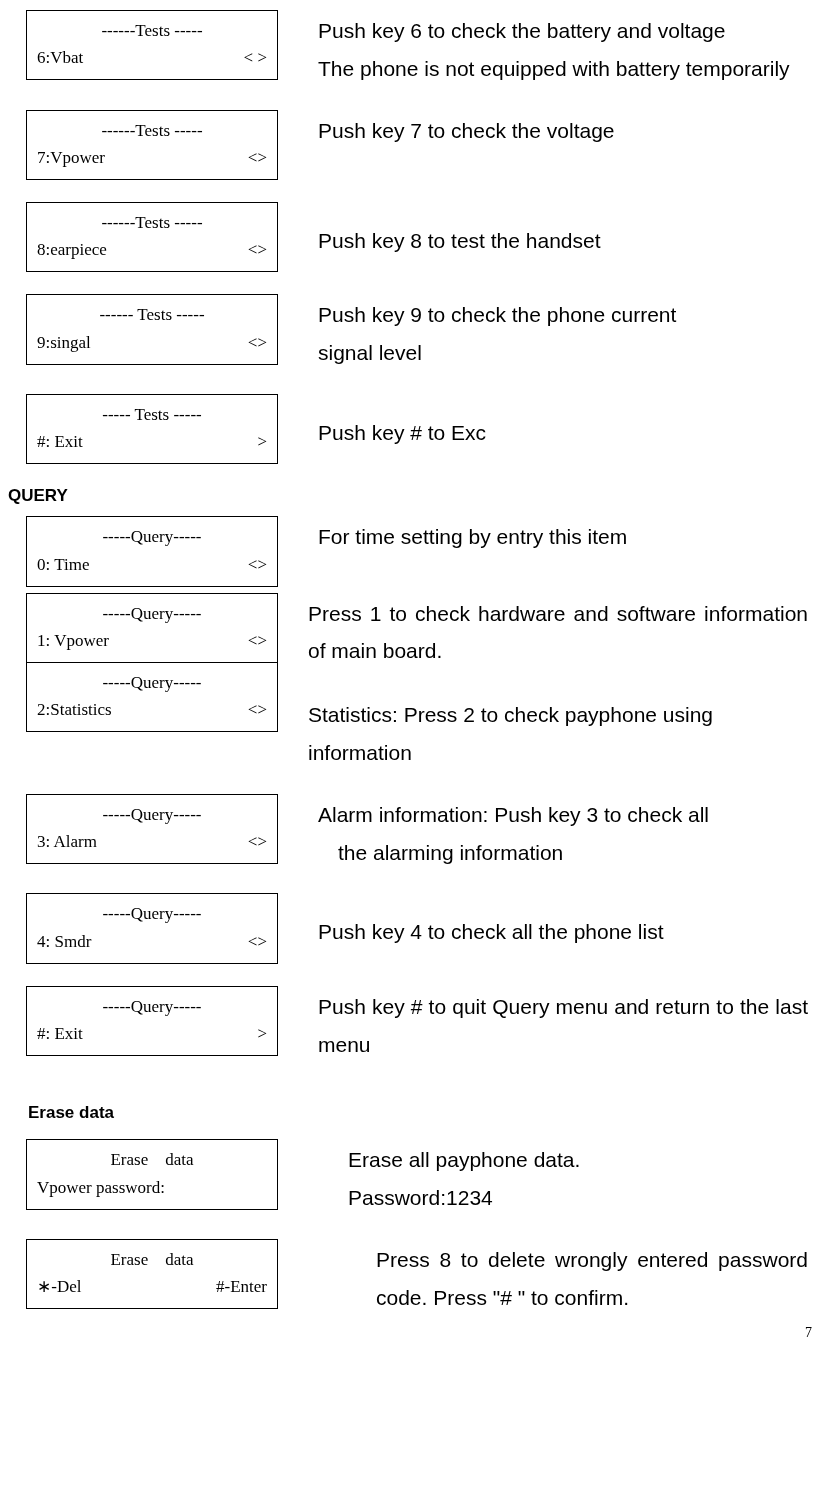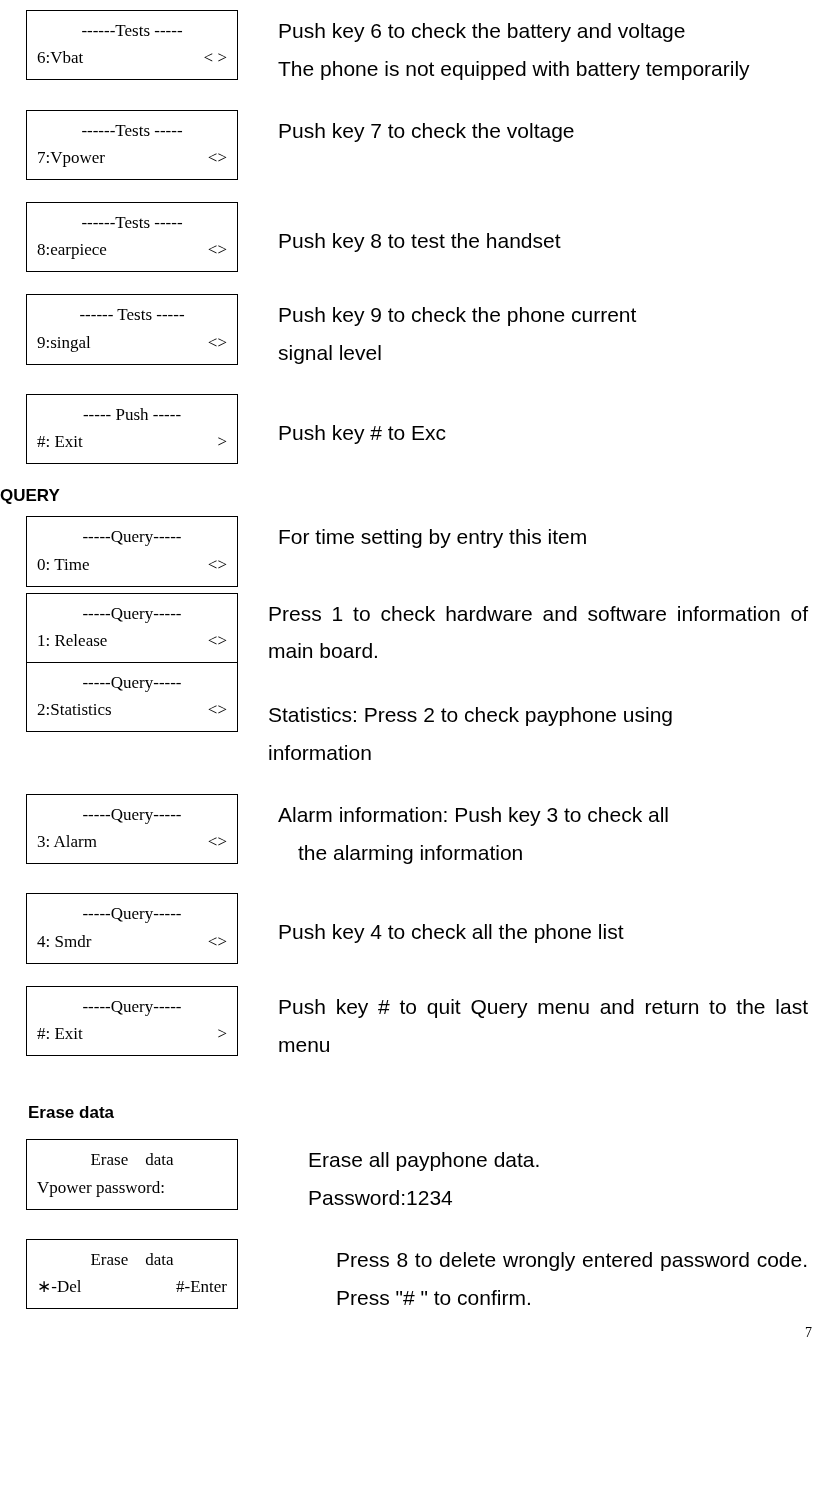--- a/index.html
+++ b/index.html
@@ -12,21 +12,21 @@
     padding: 10px 0 20px 0;
     position: relative;
   }
   .row {
     display: flex;
     align-items: flex-start;
     margin-bottom: 22px;
   }
   .box {
     border: 1px solid #000;
-    width: 212px;
+    width: 252px;
     margin-left: 26px;
     padding: 6px 10px 8px 10px;
     font-family: "Times New Roman", Times, serif;
     font-size: 17px;
     line-height: 1.6;
     flex: 0 0 auto;
   }
   .box .hdr {
     text-align: center;
     white-space: pre;
@@ -47,21 +47,21 @@
     padding-top: 2px;
   }
   .desc.justify { text-align: justify; }
   .desc .indent { padding-left: 20px; display: block; }
   .section-h {
     font-family: Arial, Helvetica, sans-serif;
     font-weight: bold;
     font-size: 17px;
     margin: 6px 0 10px 0;
   }
-  .section-h.l0 { margin-left: 0; }
+  .section-h.l0 { margin-left: 8px; }
   .section-h.l1 { margin-left: 28px; }
   .pagenum {
     position: absolute;
     right: 20px;
     bottom: 6px;
     font-family: "Times New Roman", Times, serif;
     font-size: 14px;
   }
   .stack .box + .box { border-top: 1px solid #000; margin-top: -1px; }
 </style>
@@ -117,21 +117,21 @@
     </div>
   </div>
   <div class="desc">
     <span>Push key 9 to check the phone current</span><br>
     <span>signal level</span>
   </div>
 </div>
 
 <div class="row">
   <div class="box">
-    <div class="hdr">----- Push -----</div>
+    <div class="hdr">----- Tests -----</div>
     <div class="line">
       <span class="l">#: Exit</span>
       <span class="r">&gt;</span>
     </div>
   </div>
   <div class="desc" style="padding-top:20px;">
     <span>Push key # to Exc</span>
   </div>
 </div>
 
@@ -148,21 +148,21 @@
   <div class="desc">
     <span>For time setting by entry this item</span>
   </div>
 </div>
 
 <div class="row">
   <div class="stack" style="flex:0 0 auto;">
     <div class="box">
       <div class="hdr">-----Query-----</div>
       <div class="line">
-        <span class="l">1: Release</span>
+        <span class="l">1: Vpower</span>
         <span class="r">&lt;&gt;</span>
       </div>
     </div>
     <div class="box">
       <div class="hdr">-----Query-----</div>
       <div class="line">
         <span class="l">2:Statistics</span>
         <span class="r">&lt;&gt;</span>
       </div>
     </div>

